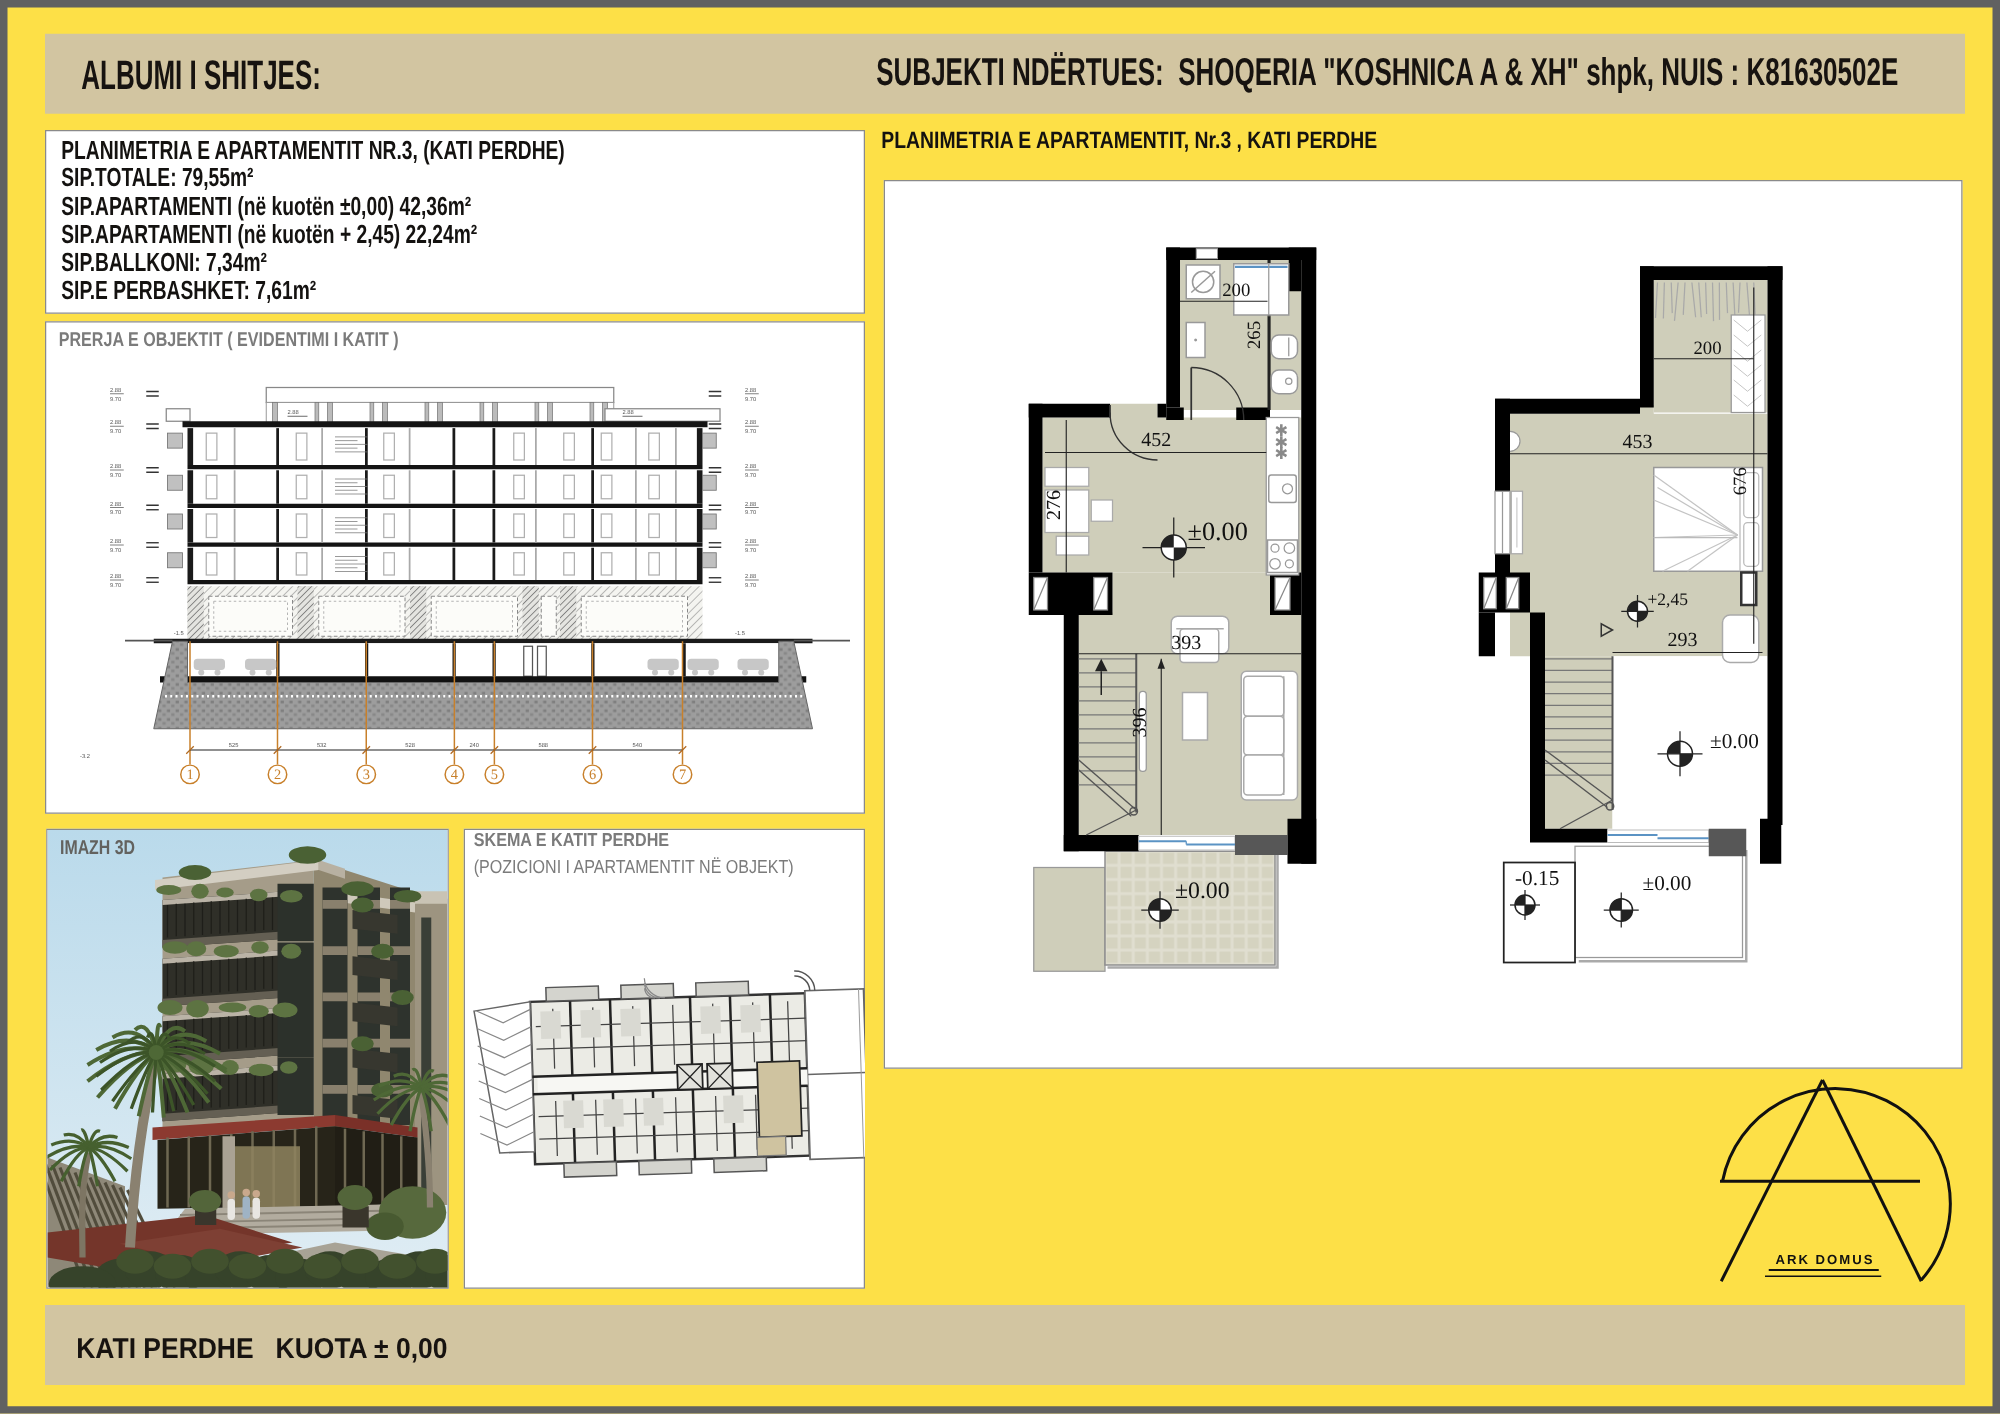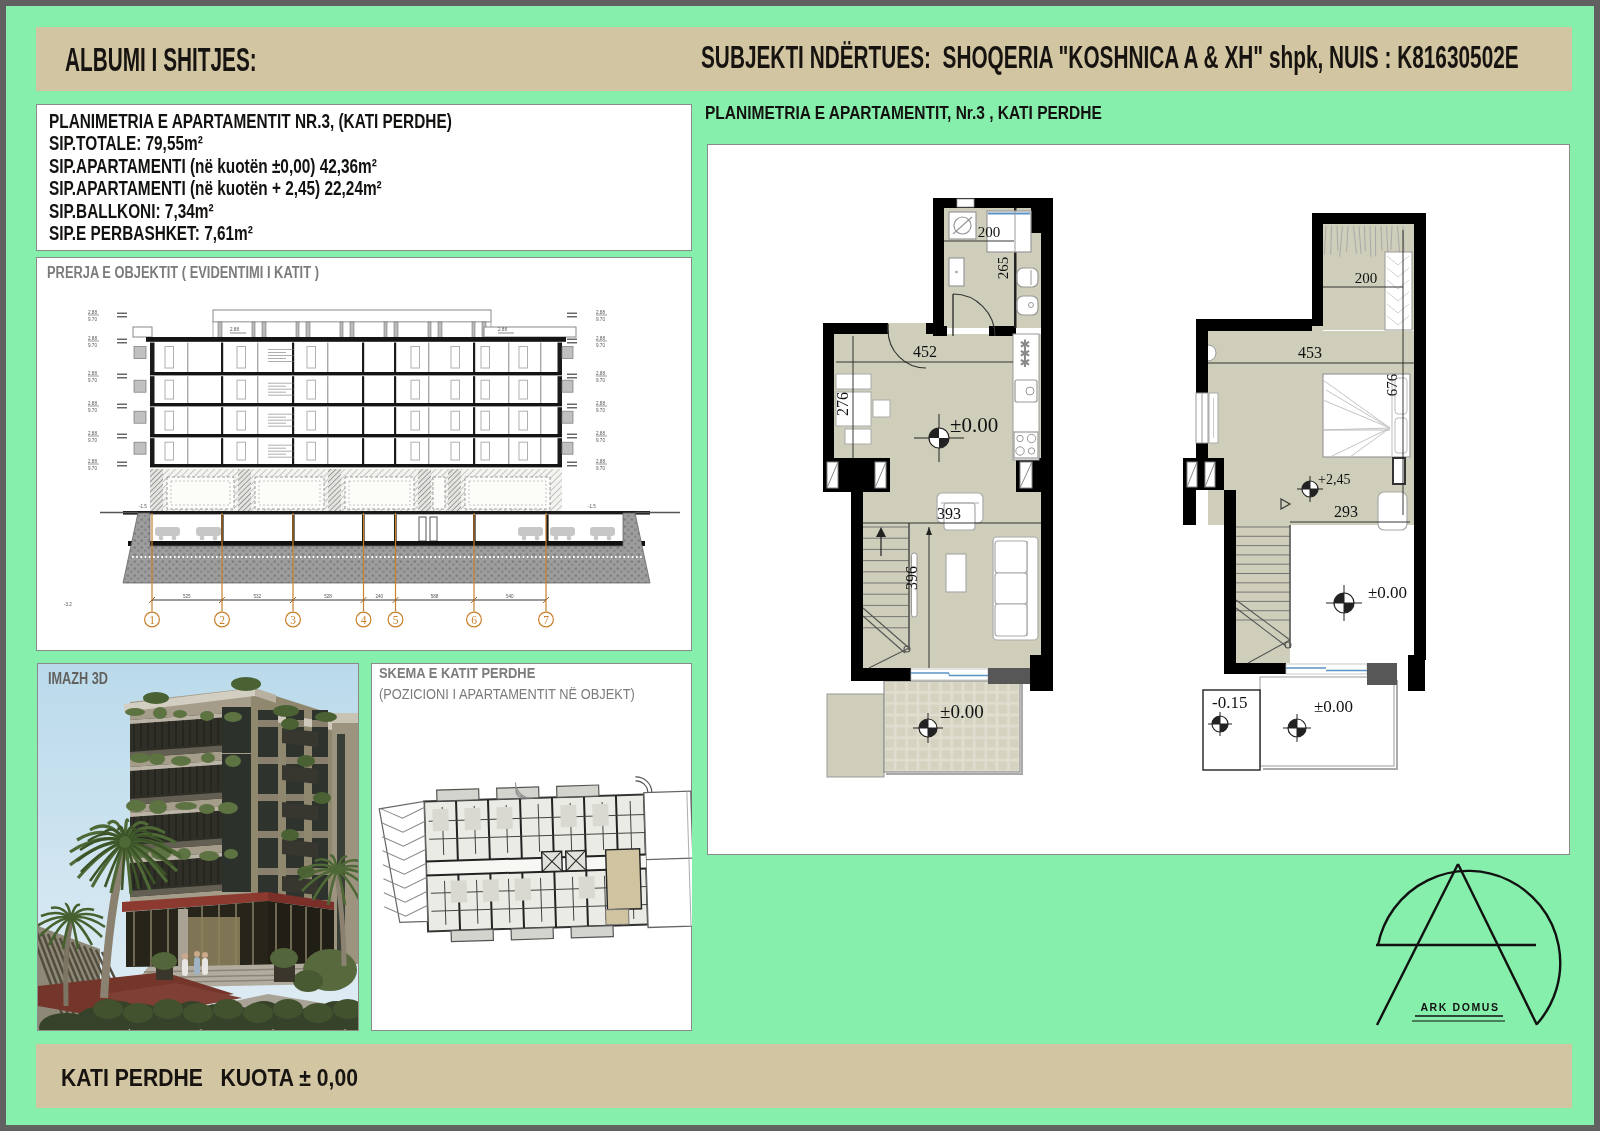--- a/index.html
+++ b/index.html
@@ -1,17 +1,17 @@
 <!DOCTYPE html>
 <html><head>
 <meta charset="utf-8">
 <style>
   html,body{margin:0;padding:0;background:#fff;}
   *{box-sizing:border-box;}
-  .page{position:relative;width:1600px;height:1131px;background:#86efac;
+  .page{position:relative;width:1600px;height:1131px;background:#fde047;
         border:6px solid #616161;overflow:hidden;
         font-family:"Liberation Sans", sans-serif;text-decoration:underline;}
   .abs{position:absolute;}
   .bar{background:#d2c5a1;}
   .box{border:1px solid #8a8a8a;background:#fff;}
   .b{font-weight:bold;}
   svg{display:block;}
 </style>
 </head>
 <body>

